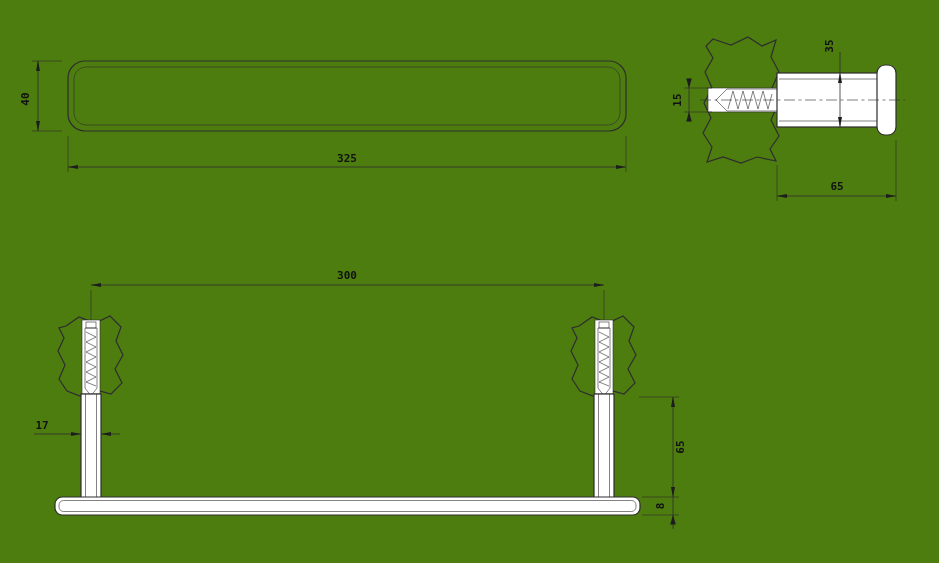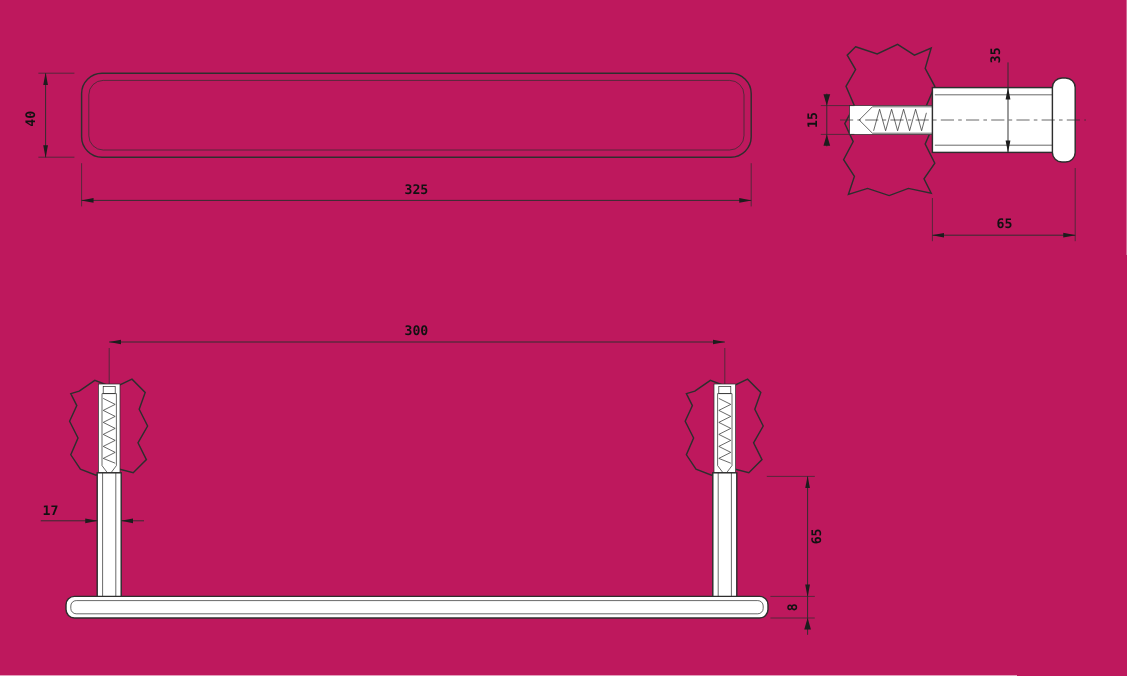--- a/index.html
+++ b/index.html
@@ -1,16 +1,16 @@
 <!DOCTYPE html>
 <html><head>
 <meta charset="utf-8">
 <style>
   html,body{margin:0;padding:0;background:#ffffff;}
-  .canvas-wrap{width:939px;height:563px;position:relative;background:#be185d;overflow:hidden;}
+  .canvas-wrap{width:939px;height:563px;position:relative;background:#4d7c0f;overflow:hidden;}
   svg{display:block;}
   .ln{stroke:#2e2e2e;stroke-width:1.2;fill:none;}
   .lnw{stroke:#2e2e2e;stroke-width:1.2;fill:#ffffff;}
   .thin{stroke:#2e2e2e;stroke-width:0.6;fill:none;}
   .thinw{stroke:#2e2e2e;stroke-width:0.6;fill:#ffffff;}
   .dim{stroke:#2e2e2e;stroke-width:0.8;fill:none;}
   .cl{stroke:#2e2e2e;stroke-width:0.6;fill:none;stroke-dasharray:11 3.5 3 3.5;}
   .arrow{fill:#1d1d1d;stroke:none;}
   .dimtext{font-family:"DejaVu Sans Mono","Liberation Mono",monospace;font-size:11px;font-weight:bold;fill:#111111;}
 </style>

